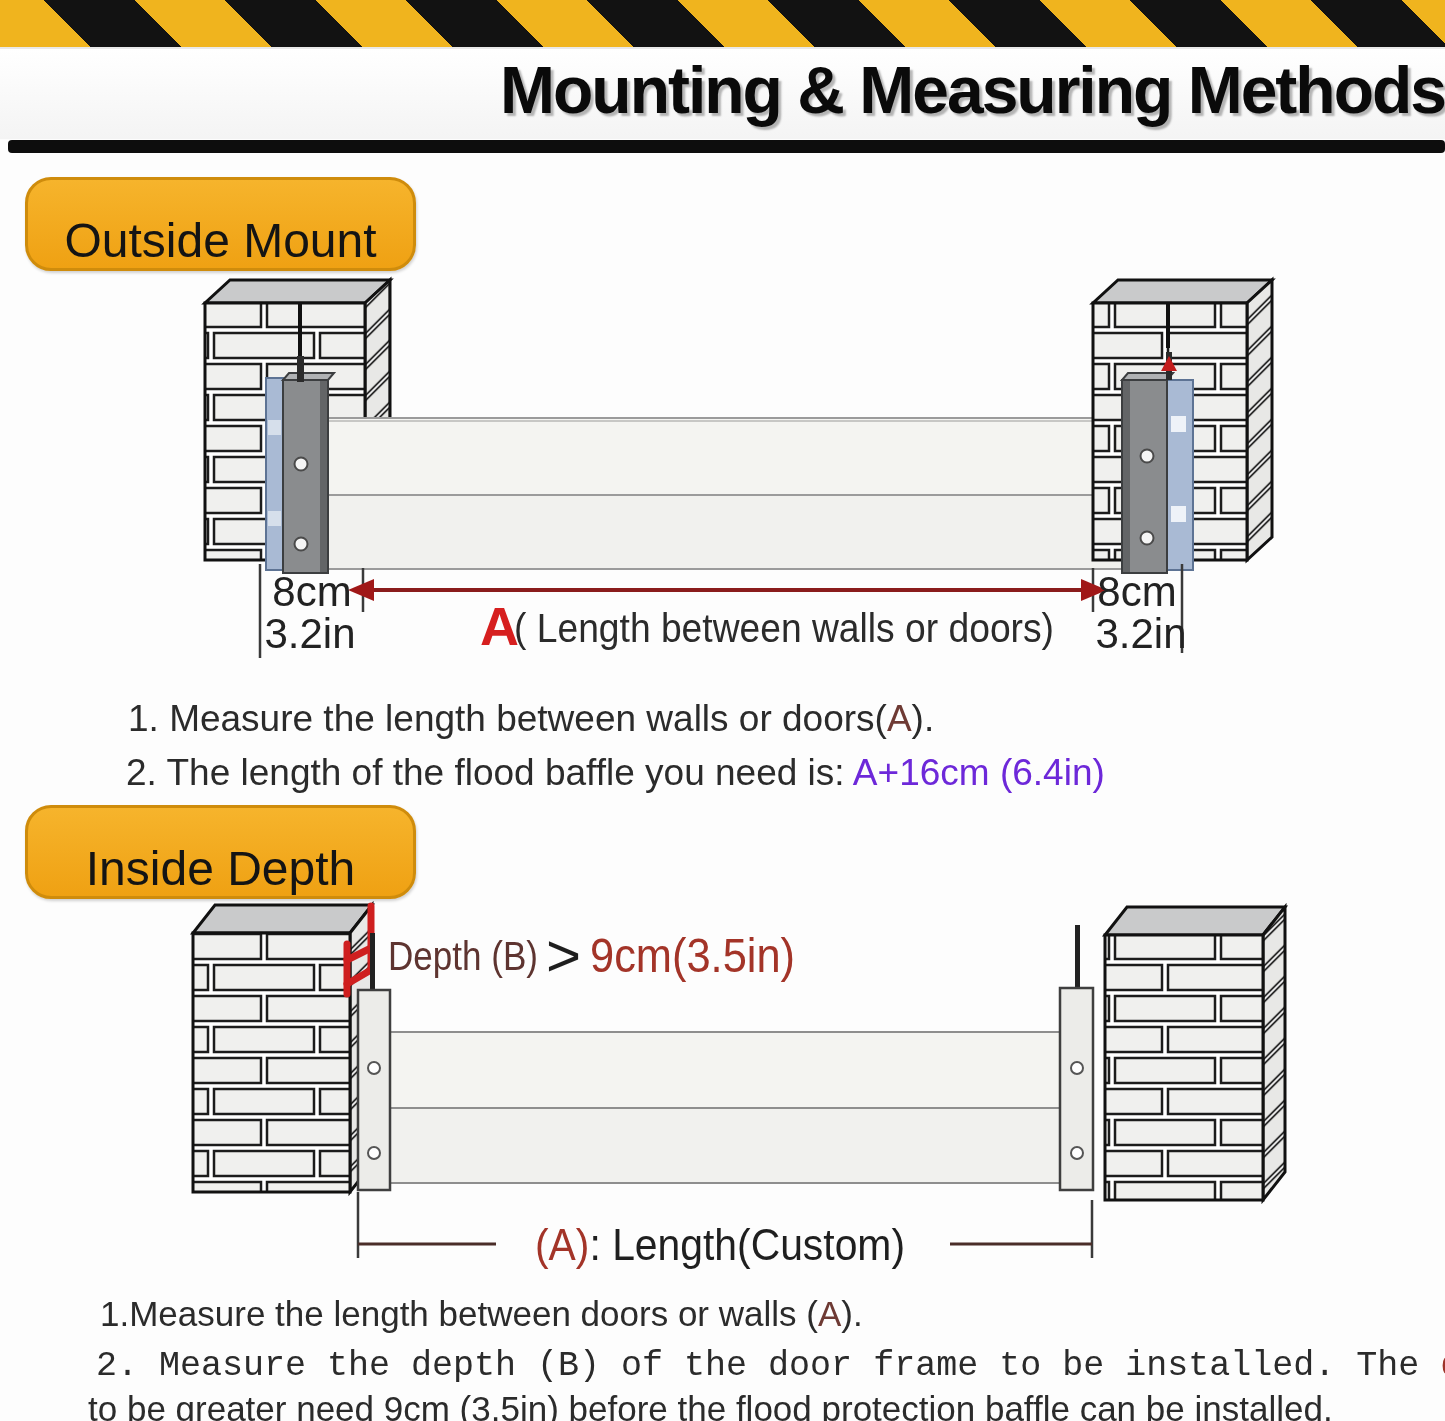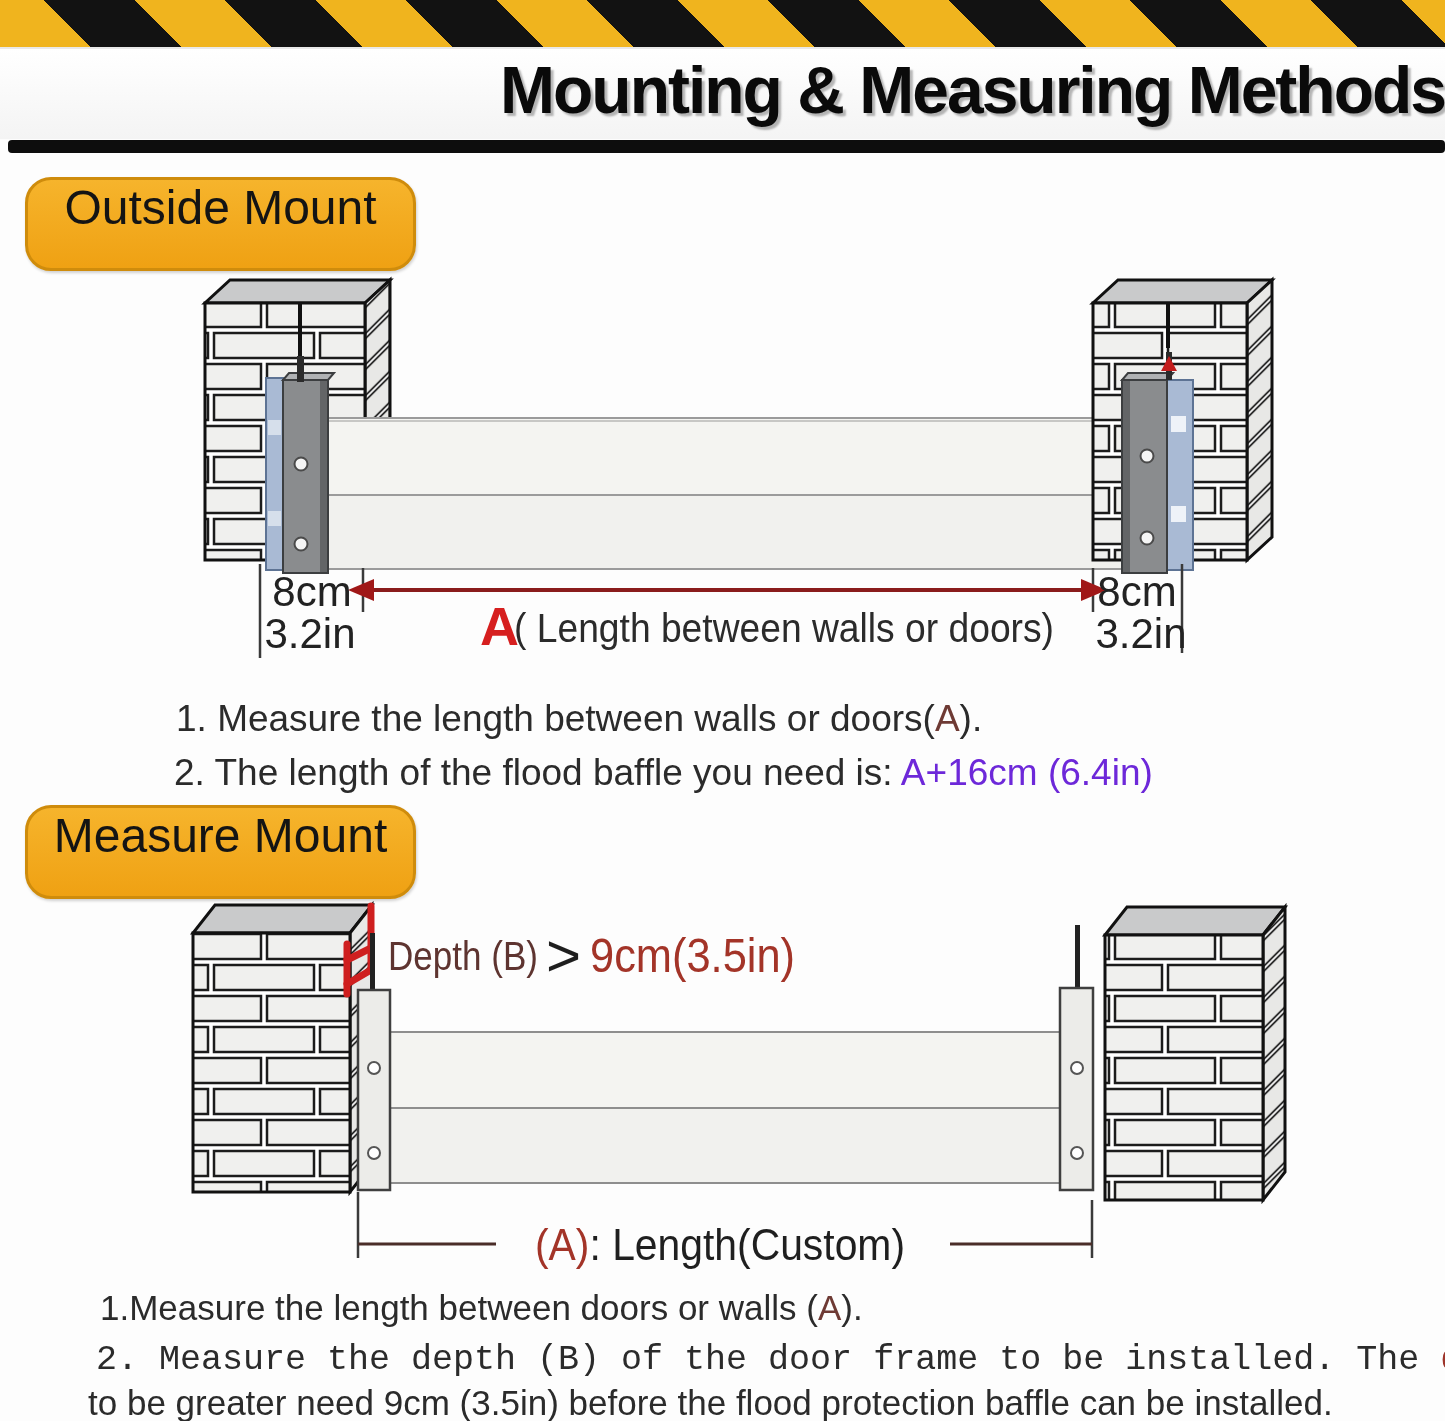--- a/index.html
+++ b/index.html
@@ -14,37 +14,37 @@
     background:linear-gradient(#ffffff,#f4f4f4);}
   .pagetitle{position:absolute;left:0;right:0;top:52px;text-align:right;
     font-size:66px;font-weight:bold;letter-spacing:-2px;color:#0a0a0a;
     text-shadow:3px 3px 2px rgba(0,0,0,.28);}
   .divider{position:absolute;left:8px;top:140px;width:1437px;height:13px;
     background:#0d0d0d;border-radius:4px;}
 
   
   .pill{position:absolute;width:385px;height:88px;border-radius:26px;
     background:linear-gradient(#f6b42c,#efa113);border:3px solid #cf8c0c;
-    display:flex;align-items:flex-start;justify-content:center;
+    display:flex;align-items:flex-end;justify-content:center;
     font-size:48px;color:#141414;box-shadow:1px 2px 3px rgba(0,0,0,.18);}
   .pill.outside{left:25px;top:177px;}
   .pill.inside{left:25px;top:805px;}
 
   
   .diag{position:absolute;left:0;}
   #svg-outside{top:268px;}
   #svg-inside{top:900px;}
 
   
-  .step{position:absolute;font-size:37px;color:#2b2b2b;white-space:nowrap;margin-left:48px;}
+  .step{position:absolute;font-size:37px;color:#2b2b2b;white-space:nowrap;}
   .step .red{color:#6d28d9;}
   .step .mar{color:#6e3a34;}
   #o-step1{left:128px;top:698px;}
   #o-step2{left:126px;top:752px;}
-  .bstep{position:absolute;font-size:35px;color:#2b2b2b;white-space:nowrap;}
+  .bstep{position:absolute;font-size:35px;color:#2b2b2b;white-space:nowrap;margin-top:6px;}
   .bstep .red{color:#9e352b;}
   .bstep .mar{color:#6e3a34;}
   #i-step1{left:100px;top:1288px;}
   #i-step2a{left:96px;top:1340px;font-family:Liberation Mono, monospace;}
   #i-step2b{left:88px;top:1383px;}
 
   svg text{font-family:"Liberation Sans", sans-serif;}
 </style>
 </head>
 <body>
@@ -147,21 +147,21 @@
 </svg>
 
 <div class="step" id="o-step1">
   <span>1. Measure the length between walls or doors(</span><span class="mar">A</span><span>).</span>
 </div>
 <div class="step" id="o-step2">
   <span>2. The length of the flood baffle you need is: </span><span class="red">A+16cm (6.4in)</span>
 </div>
 
 <div class="pill inside">
-  <span>Measure Mount</span>
+  <span>Inside Depth</span>
 </div>
 
 <svg id="svg-inside" class="diag" width="1445" height="400" viewBox="0 0 1445 400">
 
   <g>
     <polygon points="193,33 350,33 372,5 215,5" fill="#c9cacb" stroke="#111" stroke-width="3"></polygon>
     <polygon points="350,33 372,5 372,264 350,292" fill="url(#brickSide)" stroke="#111" stroke-width="3"></polygon>
     <rect x="193" y="33" width="157" height="259" fill="url(#brick)" stroke="#111" stroke-width="3"></rect>
   </g>
 

